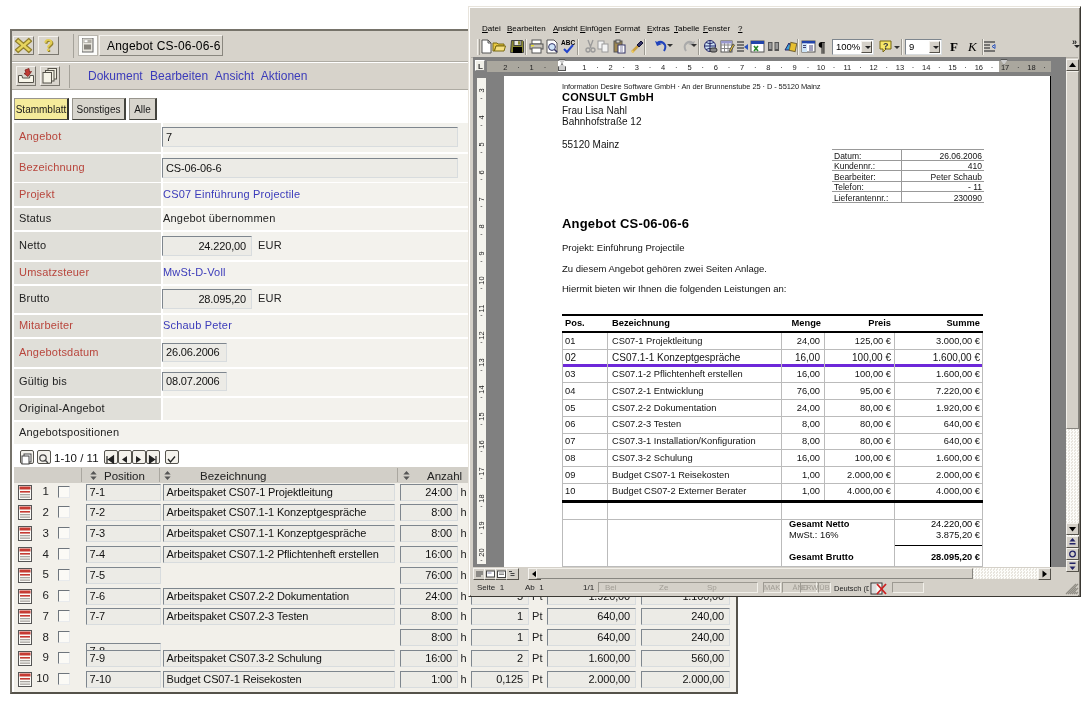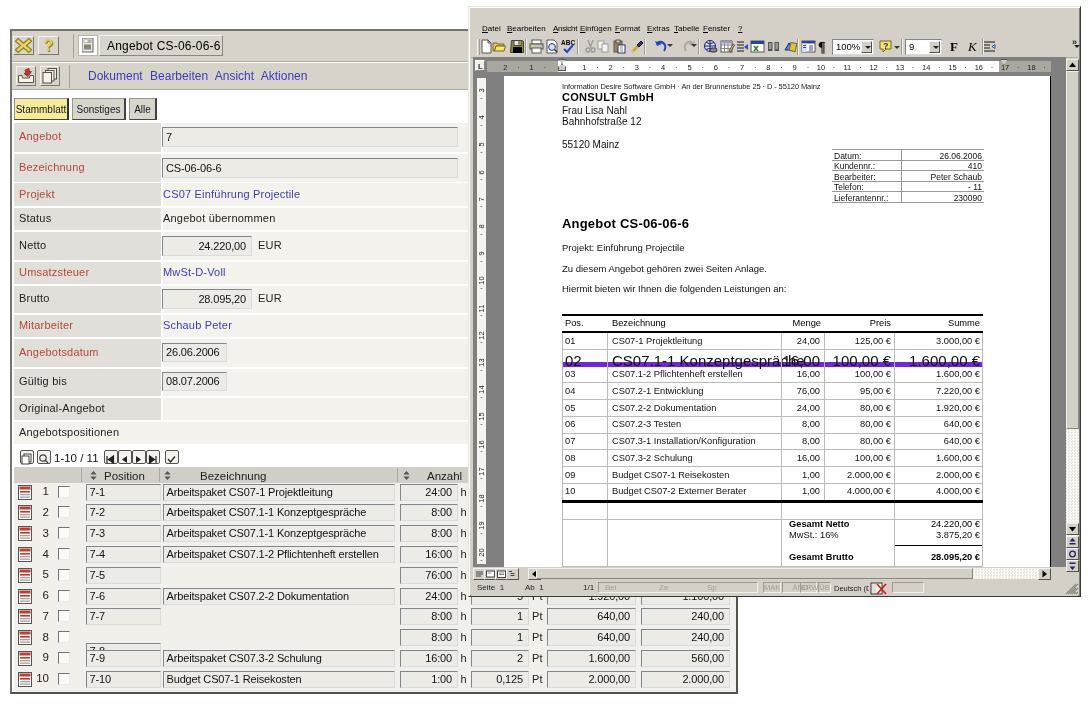--- a/index.html
+++ b/index.html
@@ -294,20 +294,21 @@
   <svg class="rowicon" style="left:6px;top:578.2px" width="14" height="15" viewBox="0 0 14 15">
       <rect x="0.5" y="0.5" width="13" height="14" fill="#fbfaf6" stroke="#555"></rect>
       <rect x="1.5" y="1.5" width="11" height="3" fill="#c63a32"></rect>
       <rect x="2" y="6" width="10" height="1.6" fill="#c63a32"></rect>
       <rect x="2" y="9" width="10" height="1.3" fill="#a8a5a0"></rect>
       <rect x="2" y="11.5" width="10" height="1.3" fill="#a8a5a0"></rect>
     </svg>
   <div class="rnum" style="top:578.7px">7</div>
   <div class="cb" style="left:46px;top:579.2px"></div>
   <div class="fld" style="left:73.5px;top:577.2px;width:75px;height:17px;line-height:15px">7-7</div>
+  <div class="fld" style="left:150.5px;top:577.2px;width:232.5px;height:17px;line-height:15px">Arbeitspaket CS07.2-3 Testen</div>
   <div class="fld fldr" style="left:388px;top:577.2px;width:58px;height:17px;line-height:15px">8:00</div>
   <div class="flabel" style="left:448.5px;top:579.2px">h</div>
   <div class="fld fldr" style="left:459px;top:577.2px;width:58px;height:17px;line-height:15px">1</div>
   <div class="flabel" style="left:520px;top:579.2px">Pt</div>
   <div class="fld fldr" style="left:535px;top:577.2px;width:89px;height:17px;line-height:15px">640,00</div>
   <div class="fld fldr" style="left:629px;top:577.2px;width:89px;height:17px;line-height:15px">240,00</div>
   <svg class="rowicon" style="left:6px;top:599.0px" width="14" height="15" viewBox="0 0 14 15">
       <rect x="0.5" y="0.5" width="13" height="14" fill="#fbfaf6" stroke="#555"></rect>
       <rect x="1.5" y="1.5" width="11" height="3" fill="#c63a32"></rect>
       <rect x="2" y="6" width="10" height="1.6" fill="#c63a32"></rect>
@@ -613,35 +614,35 @@
             <span style="position:absolute;left:2px;top:0.6px">Lieferantennr.:</span>
             <span style="position:absolute;right:2px;top:0.6px">230090</span>
           </div>
           <div style="position:absolute;left:69px;top:0;width:1px;height:53px;background:#999"></div>
         </div>
 <div style="position:absolute;left:58px;top:140px;font-size:13px;font-weight:bold;color:#000;letter-spacing:0.2px">Angebot CS-06-06-6</div>
 <div style="position:absolute;left:58px;top:166px;font-size:9.5px;color:#111">Projekt: Einführung Projectile</div>
 <div style="position:absolute;left:58px;top:187px;font-size:9.5px;color:#111">Zu diesem Angebot gehören zwei Seiten Anlage.</div>
 <div style="position:absolute;left:58px;top:206.5px;font-size:9.5px;color:#111">Hiermit bieten wir Ihnen die folgenden Leistungen an:</div>
 <div style="position:absolute;left:58px;top:237.5px;width:421px">
-          <div style="position:relative;height:19.5px;border-top:2px solid #000;border-bottom:2px solid #000;font-size:9.3px;font-weight:normal;color:#000">
+          <div style="position:relative;height:19.5px;border-top:2px solid #000;border-bottom:2px solid #000;font-size:9.3px;font-weight:bold;color:#000">
             <span style="position:absolute;left:3px;top:2px">Pos.</span>
             <span style="position:absolute;left:50px;top:2px">Bezeichnung</span>
             <span style="position:absolute;right:162px;top:2px">Menge</span>
             <span style="position:absolute;right:92px;top:2px">Preis</span>
             <span style="position:absolute;right:3px;top:2px">Summe</span>
           </div>
           <div style="position:relative;height:16.75px;border-bottom:1px solid #bbb;font-size:9.3px;color:#111">
             <span style="position:absolute;left:3px;top:2.5px">01</span>
             <span style="position:absolute;left:50px;top:2.5px">CS07-1 Projektleitung</span>
             <span style="position:absolute;right:163px;top:2.5px">24,00</span>
             <span style="position:absolute;right:92px;top:2.5px">125,00 €</span>
             <span style="position:absolute;right:3px;top:2.5px">3.000,00 €</span>
           </div>
-          <div style="position:relative;height:16.75px;border-bottom:5px solid #6d28d9;font-size:15px;color:#111">
+          <div style="position:relative;height:16.75px;border-bottom:3px solid #6d28d9;font-size:10px;color:#111">
             <span style="position:absolute;left:3px;top:2.5px">02</span>
             <span style="position:absolute;left:50px;top:2.5px">CS07.1-1 Konzeptgespräche</span>
             <span style="position:absolute;right:163px;top:2.5px">16,00</span>
             <span style="position:absolute;right:92px;top:2.5px">100,00 €</span>
             <span style="position:absolute;right:3px;top:2.5px">1.600,00 €</span>
           </div>
           <div style="position:relative;height:16.75px;border-bottom:1px solid #bbb;font-size:9.3px;color:#111">
             <span style="position:absolute;left:3px;top:2.5px">03</span>
             <span style="position:absolute;left:50px;top:2.5px">CS07.1-2 Pflichtenheft erstellen</span>
             <span style="position:absolute;right:163px;top:2.5px">16,00</span>

